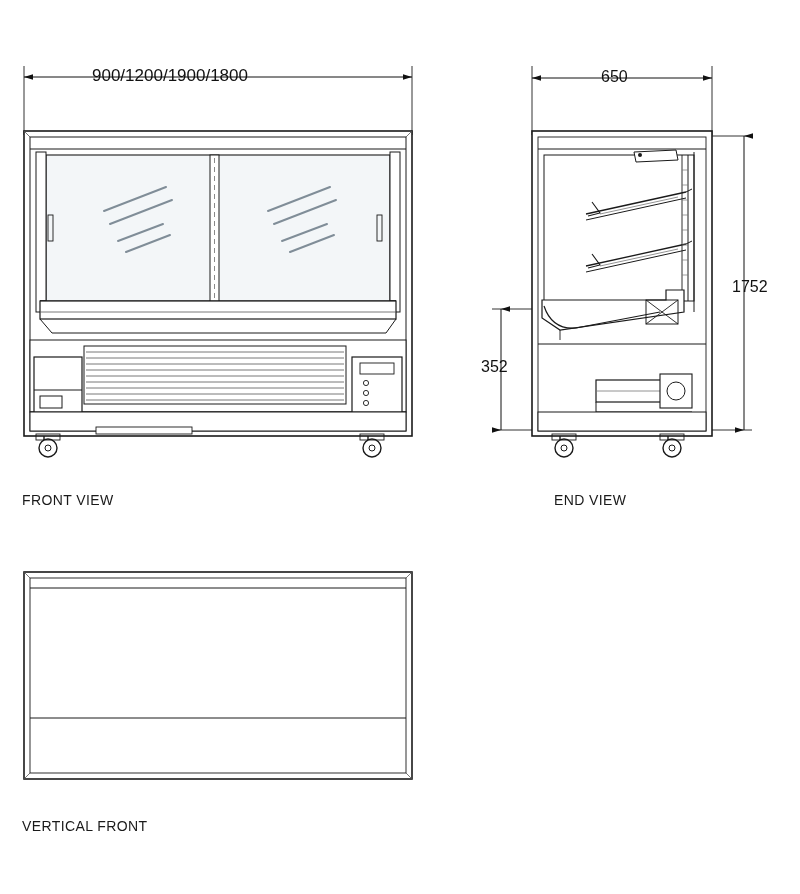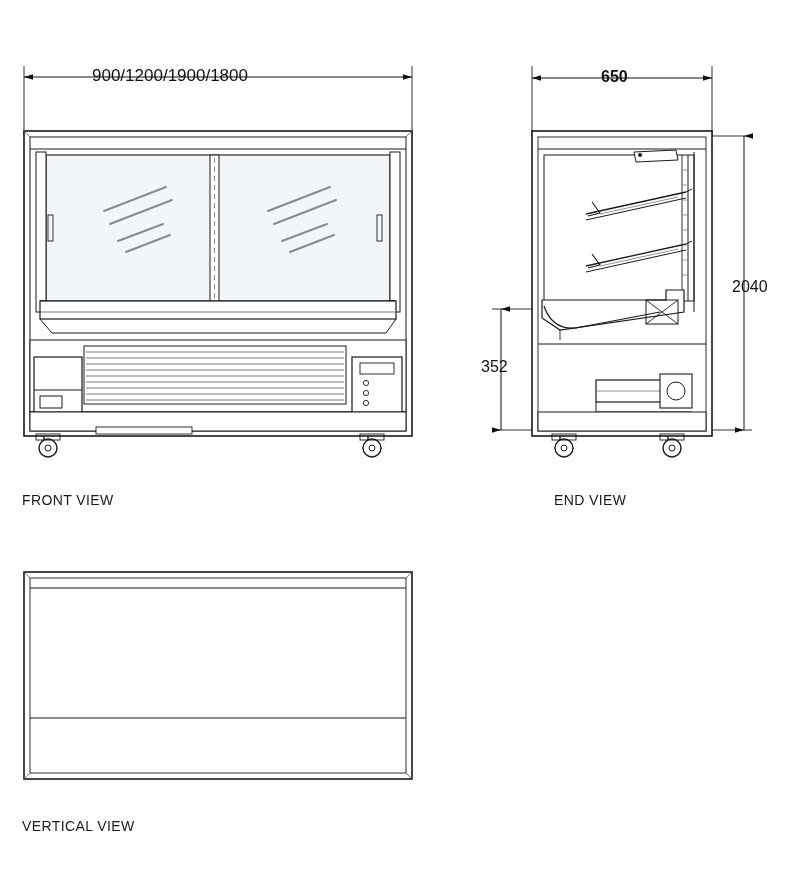--- a/index.html
+++ b/index.html
@@ -38,21 +38,21 @@
   #label-end   { left: 554px; top: 492px; }
   #label-vert  { left: 22px; top: 818px; }
 
   .dim-text {
     position: absolute;
     font-size: 16px;
     color: #111111;
     white-space: nowrap;
   }
   #dim-width  { left: 92px;  top: 66px; font-size: 17px; }
-  #dim-depth  { left: 601px; top: 68px; font-weight: bold; }
+  #dim-depth  { left: 601px; top: 68px; }
   #dim-height { left: 732px; top: 278px; }
   #dim-base   { left: 481px; top: 358px; }
 </style>
 </head>
 <body>
 
 <div class="stage">
 
   <svg class="drawing" viewBox="0 0 800 894">
     <defs>
@@ -257,20 +257,20 @@
       <line x1="30" y1="718" x2="406" y2="718" stroke="#1a1a1a" stroke-width="1"></line>
       <line x1="24" y1="572" x2="30" y2="578" stroke="#555" stroke-width="0.8"></line>
       <line x1="412" y1="572" x2="406" y2="578" stroke="#555" stroke-width="0.8"></line>
       <line x1="24" y1="779" x2="30" y2="773" stroke="#555" stroke-width="0.8"></line>
       <line x1="412" y1="779" x2="406" y2="773" stroke="#555" stroke-width="0.8"></line>
     </g>
   </svg>
 
   <div class="dim-text" id="dim-width">900/1200/1900/1800</div>
   <div class="dim-text" id="dim-depth">650</div>
-  <div class="dim-text" id="dim-height">2040</div>
+  <div class="dim-text" id="dim-height">1752</div>
   <div class="dim-text" id="dim-base">352</div>
 
   <div class="view-label" id="label-front">FRONT VIEW</div>
   <div class="view-label" id="label-end">END VIEW</div>
-  <div class="view-label" id="label-vert">VERTICAL VIEW</div>
+  <div class="view-label" id="label-vert">VERTICAL FRONT</div>
 
 </div>
 
 </body></html>

